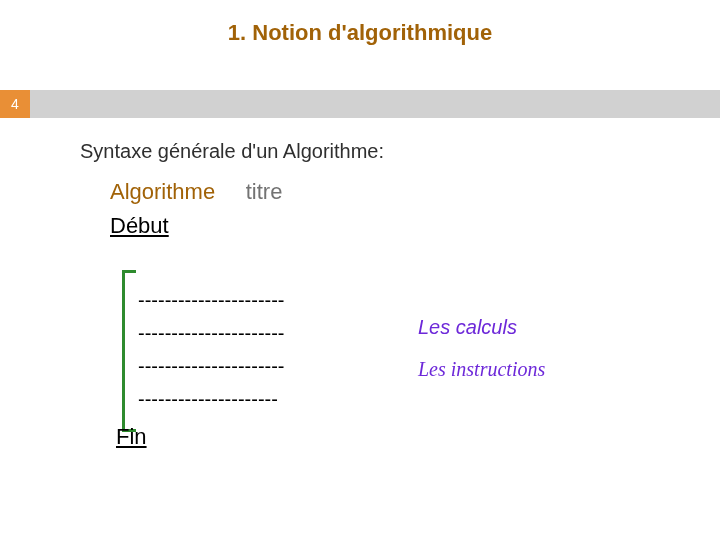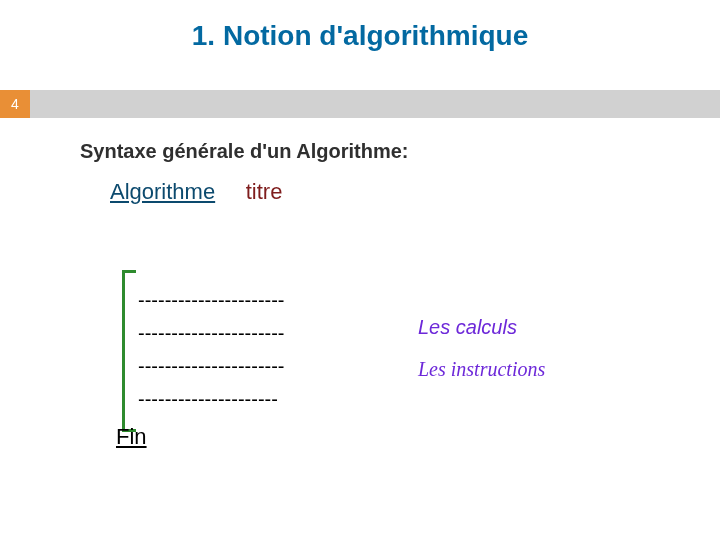--- a/index.html
+++ b/index.html
@@ -12,23 +12,23 @@
     color: #000;
     position: relative;
     overflow: hidden;
   }
   .title {
     position: absolute;
     top: 20px;
     left: 0;
     right: 0;
     text-align: center;
-    font-size: 28px;
+    font-size: 22px;
     font-weight: bold;
-    color: #0369a1;
+    color: #a16207;
   }
   .pagenum-bar {
     position: absolute;
     top: 90px;
     left: 0;
     width: 720px;
     height: 28px;
   }
   .pagenum-box {
     position: absolute;
@@ -49,34 +49,34 @@
     left: 30px;
     right: 0;
     height: 28px;
     background: #d1d1d1;
   }
   .subtitle {
     position: absolute;
     top: 140px;
     left: 80px;
     font-size: 20px;
-    font-weight: bold;
+    font-weight: normal;
     color: #2f2f2f;
   }
   .body-area {
     position: absolute;
     top: 175px;
     left: 110px;
     right: 40px;
     font-size: 22px;
     line-height: 1.55;
   }
   .line { white-space: nowrap; }
-  .algo-kw { color: #0c4a6e; text-decoration: underline; display: inline-block; }
-  .normal { color: #7f1d1d; }
+  .algo-kw { color: #a16207; display: inline-block; }
+  .normal { color: #737373; }
   .debut { color:#000; text-decoration: underline; display:inline-block; }
   .dashes-block {
     position: absolute;
     top: 284px;
     left: 138px;
     font-size: 20px;
     line-height: 1.65;
     color: #000;
   }
   .fin {
@@ -139,20 +139,23 @@
 </div>
 
 <div class="subtitle">Syntaxe générale d'un Algorithme:</div>
 
 <div class="body-area">
   <div class="line">
     <span class="algo-kw">Algorithme</span>
     <span>&nbsp;&nbsp;&nbsp;</span>
     <span class="normal">titre</span>
   </div>
+  <div class="line">
+    <span class="debut">Début</span>
+  </div>
 </div>
 
 <div class="gbracket">
   <div class="vert"></div>
   <div class="htop"></div>
   <div class="hbot"></div>
 </div>
 
 <div class="dashes-block">
   <div>----------------------</div>

